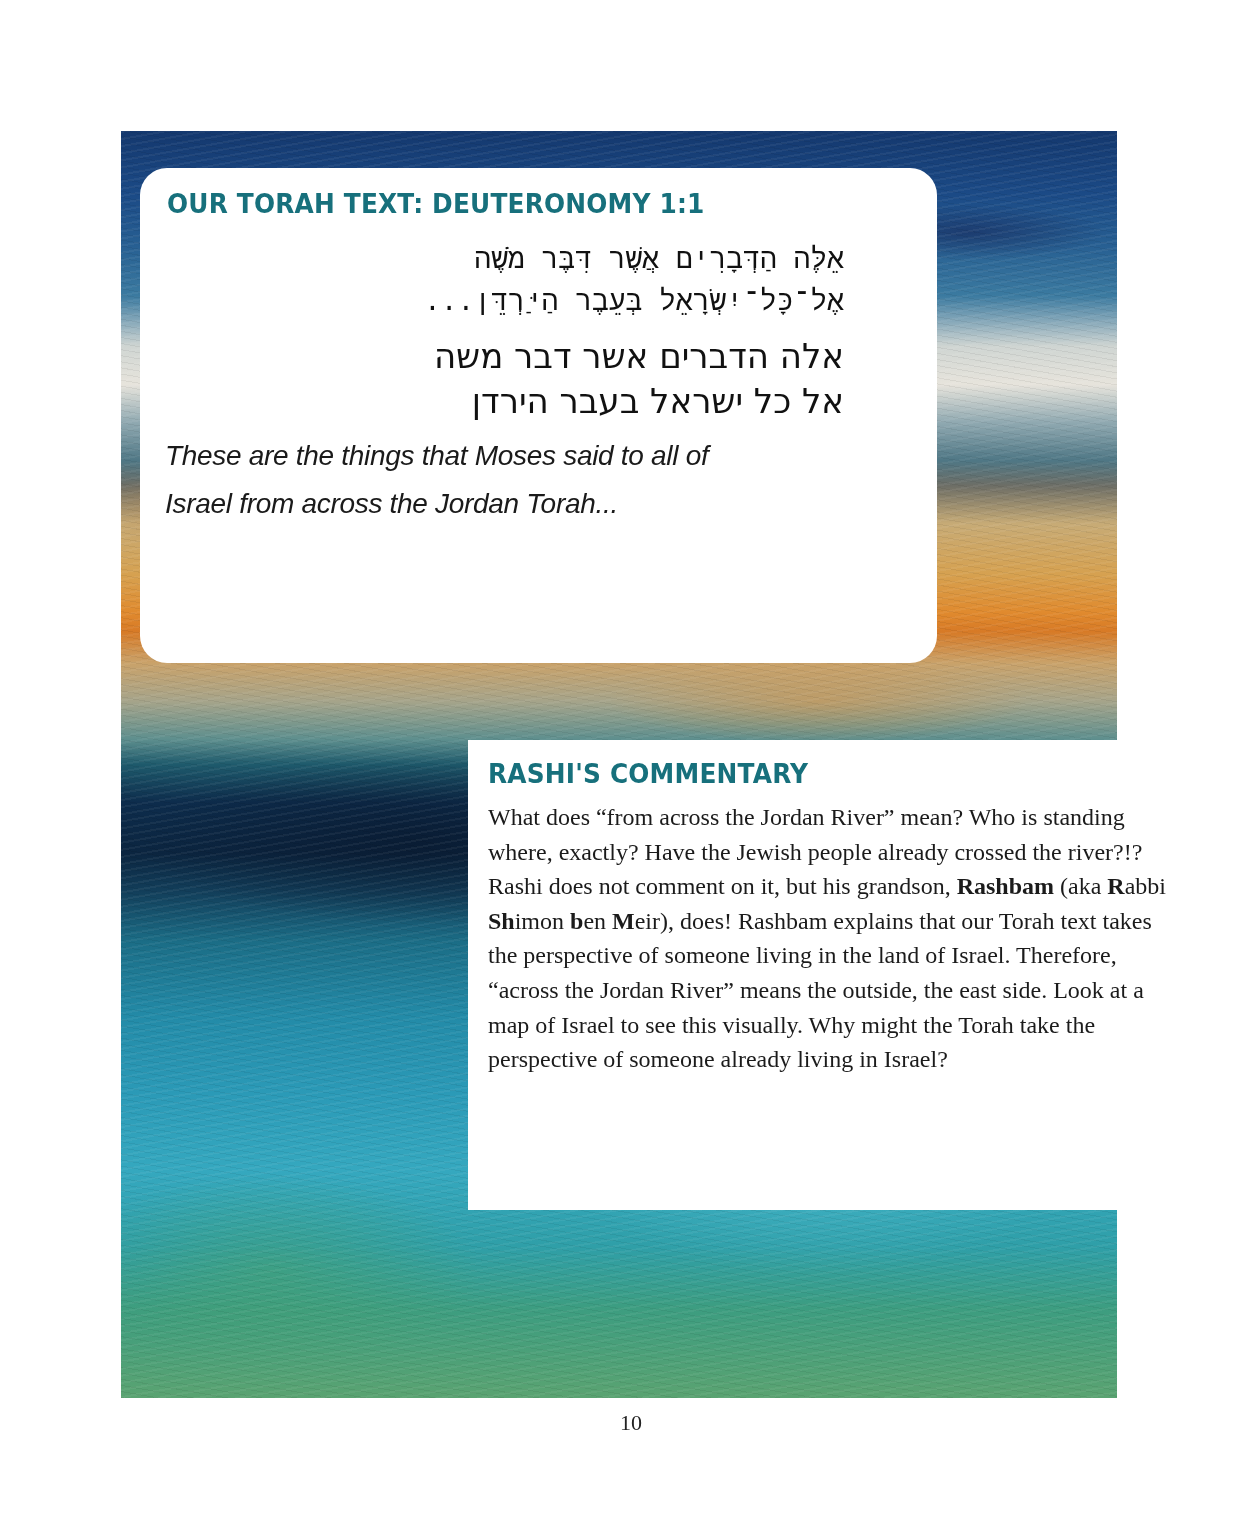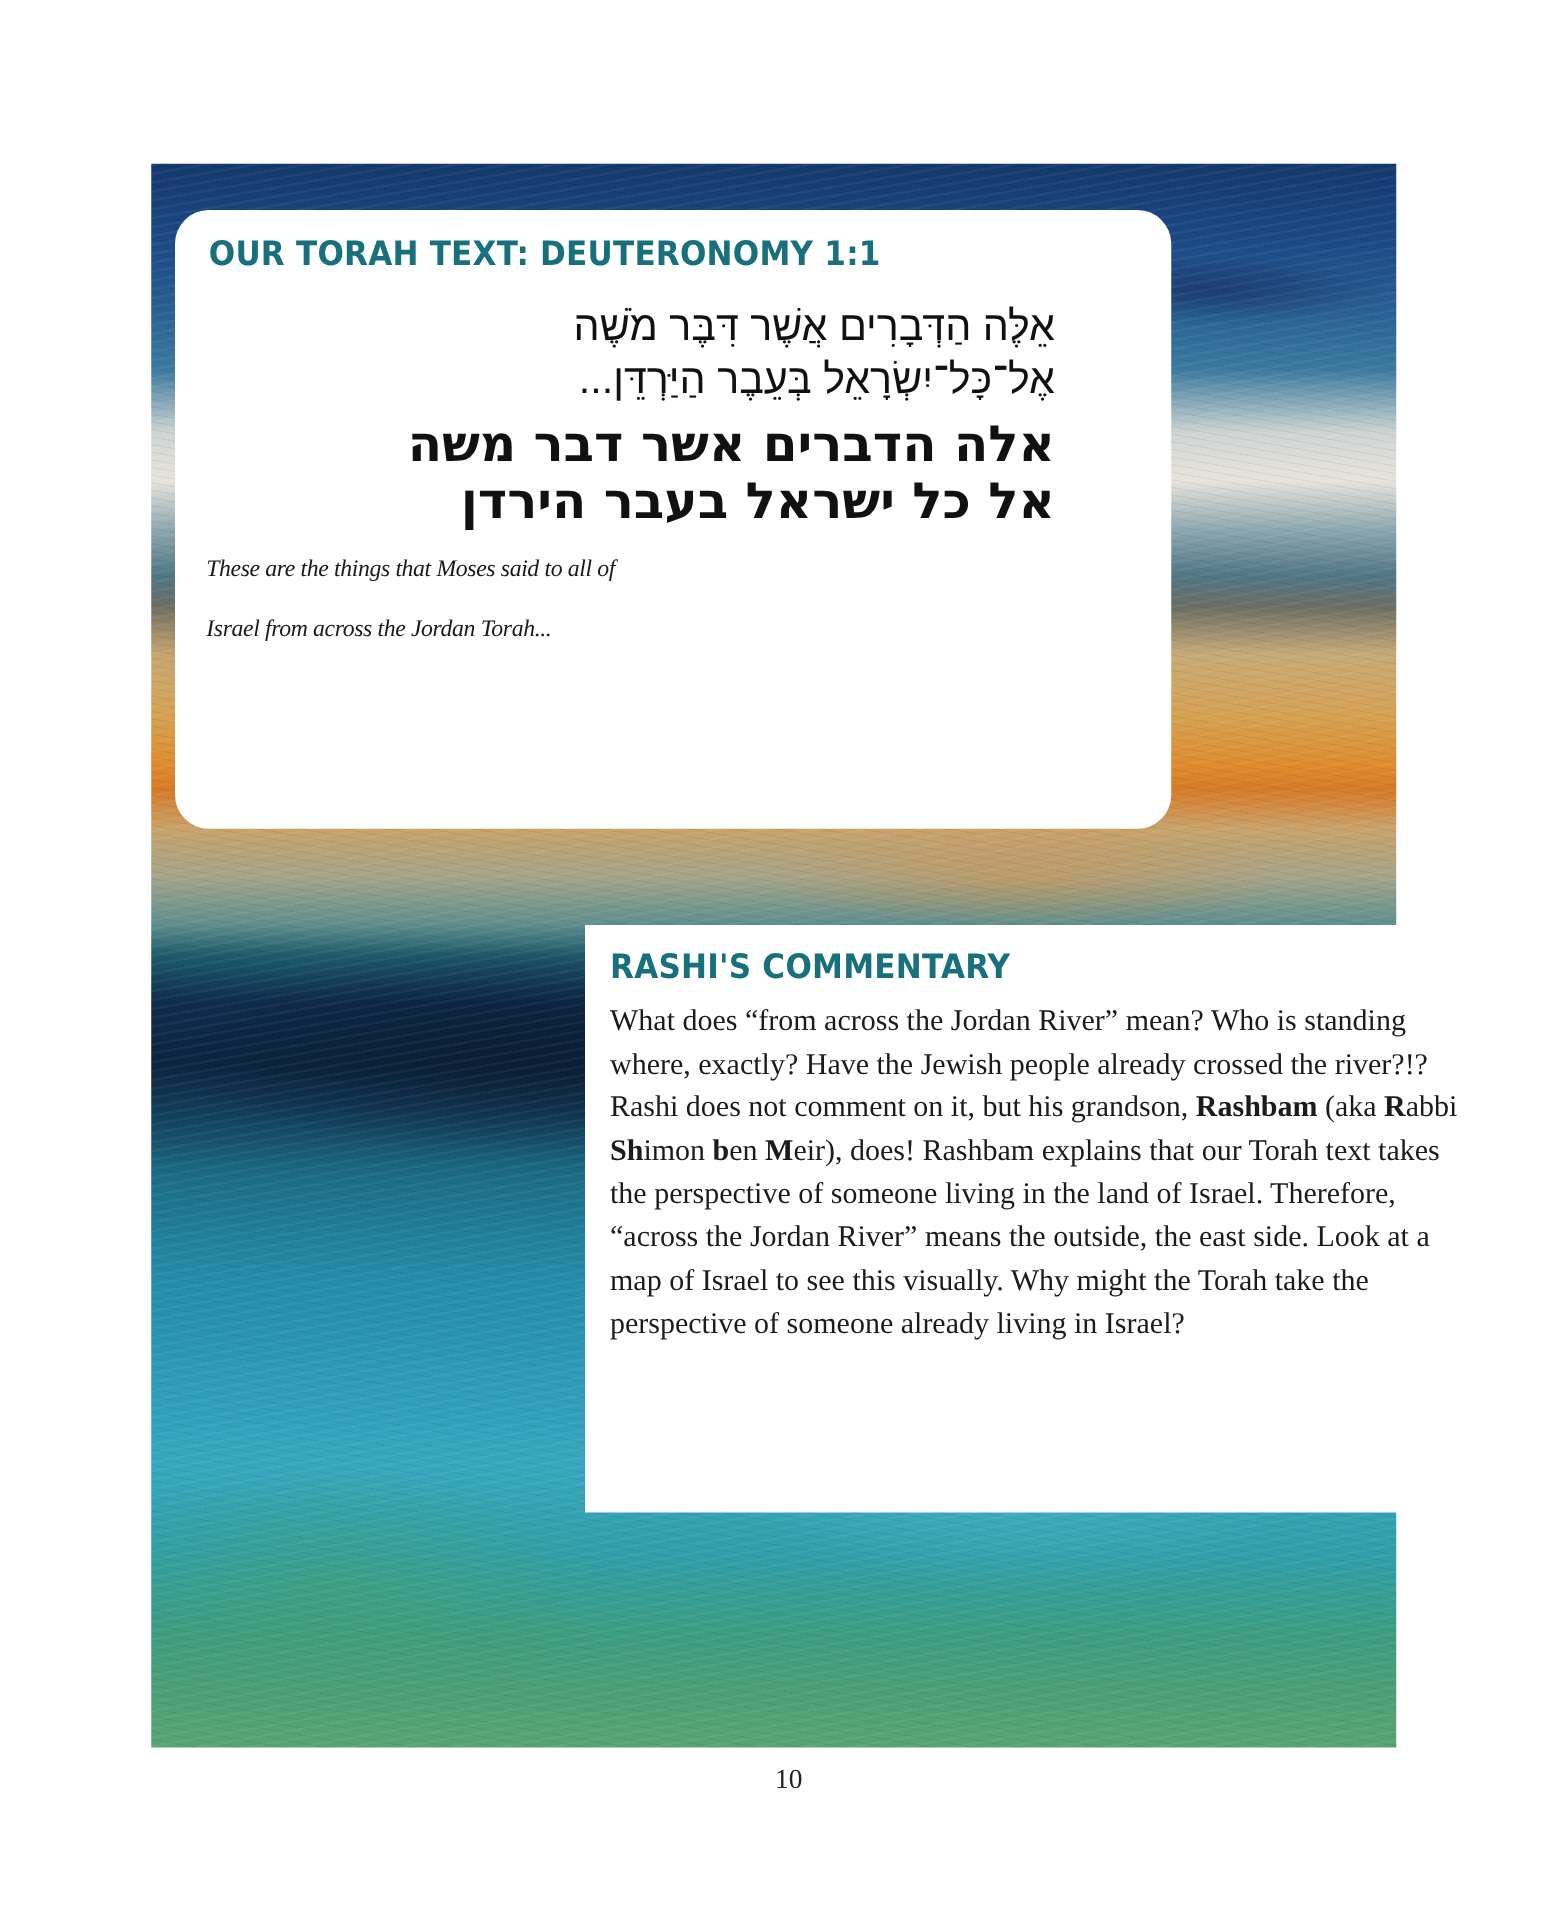--- a/index.html
+++ b/index.html
@@ -100,36 +100,36 @@
     .box-torah .body-text { margin-top: 12px; }
     .box-rashi .body-text { margin-top: 8px; font-size: 24px; line-height: 34.6px; font-family: Liberation Serif, serif; }
     .hebrew-block {
       direction: rtl;
       text-align: right;
       margin-top: 18px;
       margin-right: 73px;
       color: #111;
     }
     .hebrew-line {
-      font-family: Liberation Sans, sans-serif;
-      font-size: 33px;
+      font-family: Liberation Mono, monospace;
+      font-size: 28px;
       line-height: 42px;
       display: block;
     }
     .hebrew-line.script {
       font-family: "DejaVu Sans", "Liberation Sans", sans-serif;
-      font-weight: bold;
-      font-size: 40px;
+      font-weight: normal;
+      font-size: 34px;
       line-height: 45px;
     }
     .hebrew-gap { height: 10px; }
     .translation {
-      font-family: Liberation Serif, serif;
+      font-family: Liberation Sans, sans-serif;
       font-style: italic;
-      font-size: 19px;
+      font-size: 28px;
       line-height: 48px;
       color: #1a1a1a;
       margin: 8px 0 0 6px;
       letter-spacing: -0.3px;
     }
     .page-number {
       position: absolute;
       left: 12px; width: 1238px;
       top: 1410px;
       text-align: center;

